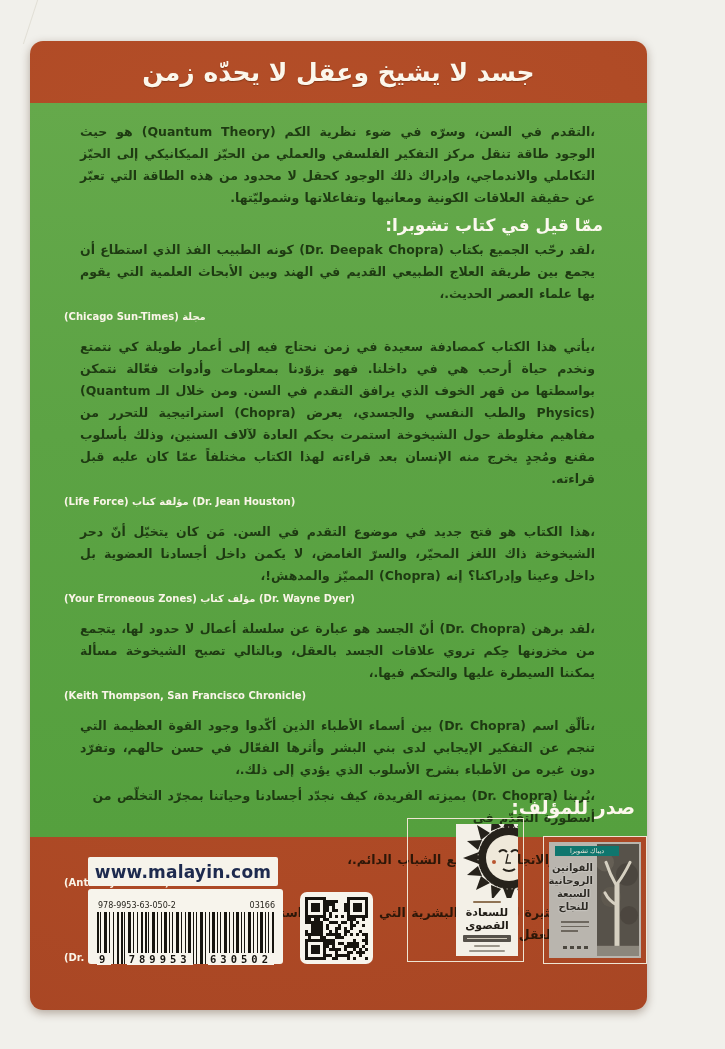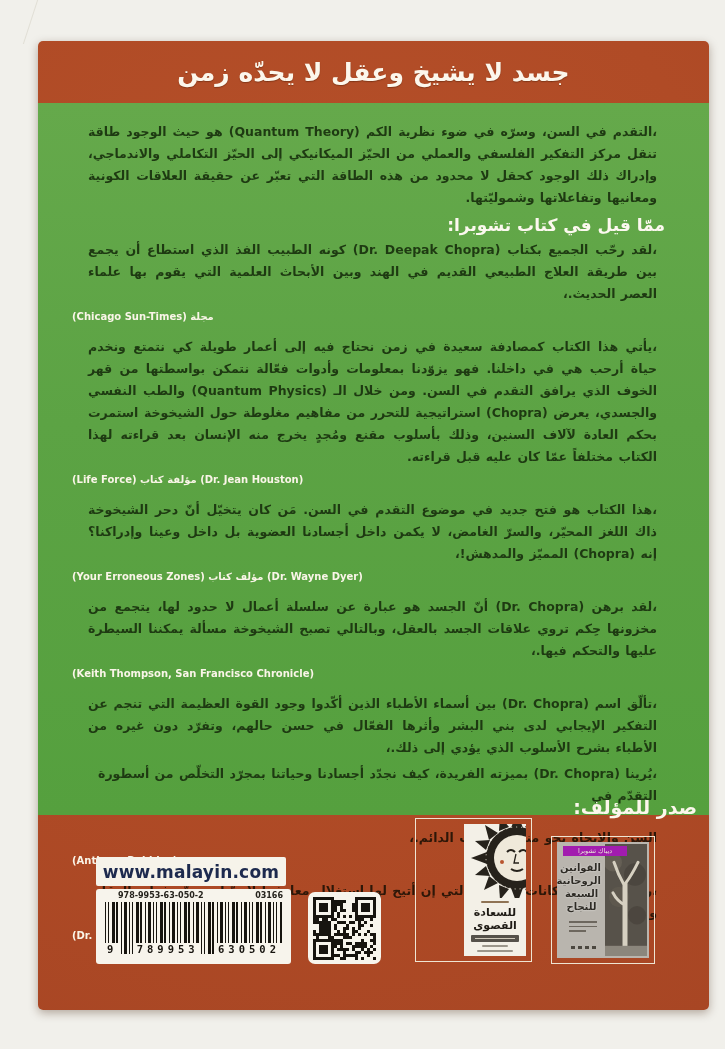--- a/index.html
+++ b/index.html
@@ -1,23 +1,23 @@
 <!DOCTYPE html>
 <html><head>
 <meta charset="utf-8">
 <style>
   html,body{margin:0;padding:0;background:#e7e6e1;}
   .scan{position:relative;width:725px;height:1049px;background:#f1f0eb;overflow:hidden;
         font-family:"DejaVu Sans",sans-serif;}
   .scan-edge{position:absolute;left:12px;top:0;width:18px;height:44px;
         border-right:1px solid #dcd9d0;transform:skewX(-18deg);opacity:.8;}
   
-  .cover{position:absolute;left:38px;top:41px;width:671px;height:969px;
+  .cover{position:absolute;left:30px;top:41px;width:617px;height:969px;
          background:radial-gradient(circle at 40% 30%, #b65029 0%, #b04b26 55%, #a84624 100%);
-         border-radius:5px;box-shadow:0 3px 10px rgba(60,30,10,.35);overflow:hidden;}
+         border-radius:13px;box-shadow:0 3px 10px rgba(60,30,10,.35);overflow:hidden;}
   .title-row{height:62px;display:flex;align-items:center;justify-content:center;}
   .cover-title{color:#fcf7ec;font-size:25px;font-weight:bold;letter-spacing:.5px;
          text-shadow:0 1px 1px rgba(90,35,10,.5);}
   
   .green-panel{min-height:581px;box-sizing:border-box;direction:rtl;
          background:linear-gradient(#65a94b 0%, #5ca344 45%, #55a03e 100%);
          padding:14px 36px 6px 34px;}
   .body-par{font-size:12.5px;font-weight:bold;line-height:22px;color:#1e3a12;
          text-align:justify;margin:4px 16px 2px;word-spacing:1px;}
   .sec-heading{font-size:17px;font-weight:bold;color:#fcf8ef;margin:6px 8px 4px;text-align:right;}
@@ -37,38 +37,38 @@
   .mini-book{width:100%;height:100%;box-sizing:border-box;overflow:hidden;position:relative;}
   .book-happiness{background:#f3f0e7;text-align:center;}
   .book-happiness svg{display:block;margin:0 auto;}
   .tiny-line{height:2px;background:#8f7354;margin:3px auto 3px;width:46%;border-radius:1px;}
   .mini-title-1{font-size:11px;font-weight:bold;color:#1f1b15;direction:rtl;line-height:13px;}
   .dark-bar{width:76%;height:7px;background:#55514a;margin:3px auto 3px;border-radius:1px;
             display:flex;align-items:center;justify-content:center;}
   .dark-bar i{display:block;width:84%;height:1px;background:#cfc9ba;}
   .gray-line{height:2px;background:#9b968b;margin:3px auto 0;border-radius:1px;}
   .book-laws{background:#b9b5ae;}
-  .author-label{position:absolute;top:4px;left:6px;width:64px;height:10px;background:#a21caf;
+  .author-label{position:absolute;top:4px;left:6px;width:64px;height:10px;background:#0f766e;
             color:#e9e4d7;font-size:6.5px;line-height:10px;text-align:center;direction:rtl;}
   .mini-title-2{position:absolute;top:19px;right:48px;left:5px;font-size:10px;font-weight:bold;
             color:#2e2b25;text-align:center;line-height:13px;direction:rtl;
             text-shadow:0 0 2px rgba(255,255,255,.8);}
   .laws-smalltext{position:absolute;top:76px;right:52px;left:12px;}
   .laws-smalltext div{height:1.5px;background:#6d675e;margin:3px 0;}
   .laws-dots{position:absolute;bottom:9px;right:52px;left:14px;height:3px;
             background:repeating-linear-gradient(90deg,#4c4840 0 4px,transparent 4px 7px);}
   .tree-wrap{position:absolute;top:2px;bottom:2px;left:48px;right:2px;}
   
   .website-box{position:absolute;left:58px;top:816px;width:190px;height:29px;background:#f6f3ea;
             border-radius:2px;display:flex;align-items:center;justify-content:center;}
   .website-label{font-size:17px;font-weight:bold;color:#1d2a4e;letter-spacing:.2px;}
   .barcode-box{position:absolute;left:58px;top:848px;width:195px;height:75px;background:#f7f4ec;
             border-radius:3px;}
   .bc-top{display:flex;justify-content:space-between;font-size:8px;color:#26231d;
-            padding:2px 8px 0 10px;font-weight:bold;margin-left:12px;}
+            padding:12px 8px 0 10px;font-weight:normal;}
   .bc-bars{position:relative;margin:2px 9px 0;height:52px;
      background:repeating-linear-gradient(90deg,
        #16140f 0 1.5px,transparent 1.5px 3px,
        #16140f 3px 4px,transparent 4px 7px,
        #16140f 7px 10px,transparent 10px 11.5px,
        #16140f 11.5px 13px,transparent 13px 16px,
        #16140f 16px 17px,transparent 17px 19.5px,
        #16140f 19.5px 22px,transparent 22px 24px);}
   .bc-digits{position:absolute;left:0;right:0;bottom:-1px;display:flex;
        justify-content:space-between;font-size:10.5px;font-weight:bold;color:#17140f;

